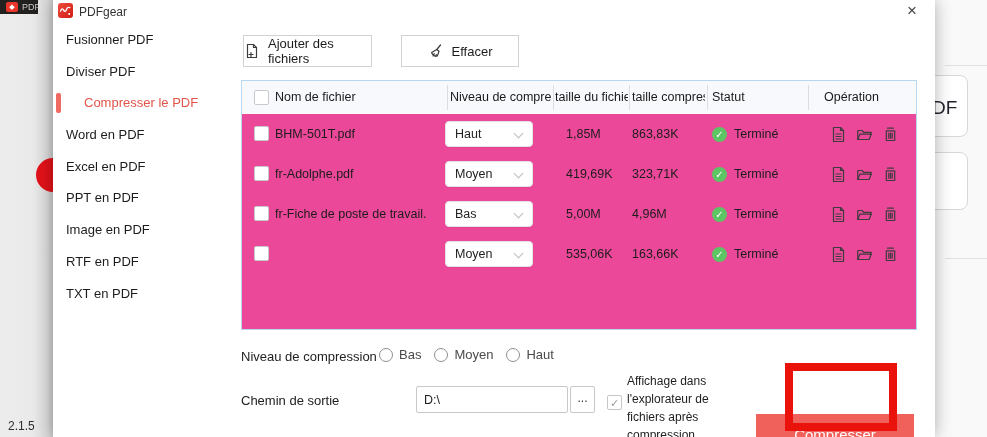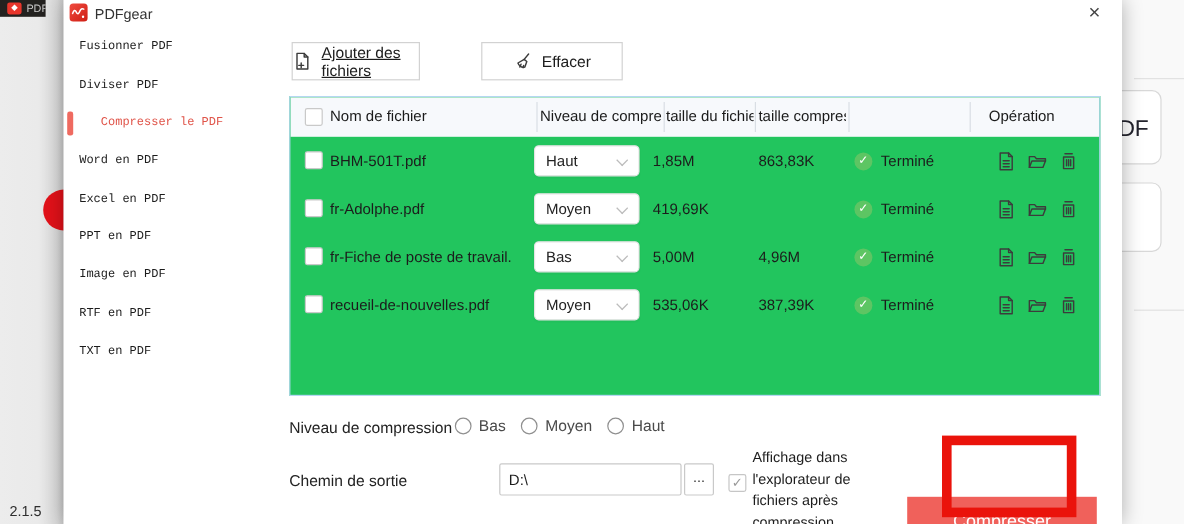--- a/index.html
+++ b/index.html
@@ -37,36 +37,36 @@
   .app-logo { position: absolute; left: 5px; top: 3px; width: 15px; height: 15px; border-radius: 3px;
               background: linear-gradient(135deg,#ef4b40,#cf1d13); }
   .app-logo svg { position:absolute; left:0; top:0; }
   .dialog-title { position: absolute; left: 26px; top: 5px; font-size: 12px; color: #333; }
   .close-btn { position: absolute; right: 12px; top: 0px; width: 22px; height: 22px; text-align: center;
                font-size: 17px; line-height: 22px; color: #444; cursor: pointer; }
 
   
   .sidebar { position: absolute; left: 0; top: 24px; width: 180px; }
   .side-item { position: relative; height: 31.7px; line-height: 31.7px; padding-left: 13px;
-               font-size: 10px; color: #1c1c1c; cursor: pointer; white-space: nowrap; font-family: Liberation Mono, monospace; }
+               font-size: 13px; color: #1c1c1c; cursor: pointer; white-space: nowrap; }
   .side-item.active { color: var(--active-item,#e05449); padding-left: 31px; }
   .side-item .active-bar { position: absolute; left: 3px; top: 6px; width: 5px; height: 20px;
                            background: var(--active-bar,#ef6a60); border-radius: 2px; }
 
   
   .tool-btn { position: absolute; top: 35px; height: 32px; background: #fff; border: 1px solid #d2d2d2;
               display: flex; align-items: center; justify-content: center; gap: 8px;
               font-size: 13px; color: #1c1c1c; cursor: pointer; }
-  .btn-add { left: 190px; width: 107px; text-decoration: underline; }
+  .btn-add { left: 190px; width: 129px; }
   .btn-clear { left: 348px; width: 118px; }
   .tool-btn svg { flex: 0 0 auto; }
 
   
   .table { position: absolute; left: 188px; top: 80px; width: 676px; height: 250px;
-           border: 1px solid var(--table-border,#b5d7f2); background: #22c55e; overflow: hidden; }
+           border: 1px solid var(--table-border,#b5d7f2); background: #ec4899; overflow: hidden; }
   .thead { position: relative; height: 33px; background: var(--header-bg,#f7f9fc); font-size: 12.5px; color: #1a1a1a; }
   .th { position: absolute; top: 0; line-height: 33px; white-space: nowrap; overflow: hidden; }
   .th-name { left: 33px; width: 168px; }
   .th-level { left: 208px; width: 101px; }
   .th-size { left: 313px; width: 73px; }
   .th-csize { left: 390px; width: 73px; }
   .th-status { left: 470px; width: 92px; }
   .th-op { left: 570px; width: 100px; margin-left: 12px; }
   .vsep { position: absolute; top: 4px; height: 25px; border-left: 1px solid #d9dee4; }
   .sep1 { left: 205px; } .sep2 { left: 311px; } .sep3 { left: 387px; } .sep4 { left: 465px; } .sep5 { left: 566px; }
@@ -75,21 +75,21 @@
               background: #fff; cursor: pointer; }
   .thead .checkbox { left: 12px; top: 9px; }
   .trow .checkbox { left: 12px; top: 12px; }
   .cell-name { position: absolute; left: 33px; top: 0; width: 168px; line-height: 40px;
                white-space: nowrap; overflow: hidden; }
   .dropdown { position: absolute; left: 203px; top: 7px; width: 88px; height: 26px; background: #fff;
               border: 1px solid #e4e4e4; border-radius: 4px; box-shadow: 0 1px 2px rgba(0,0,0,.04);
               font-size: 12.5px; color: #222; line-height: 24px; padding-left: 9px; cursor: pointer; }
   .chev { position: absolute; right: 10px; top: 8px; width: 7px; height: 7px;
           border-right: 1.4px solid #bcbcbc; border-bottom: 1.4px solid #bcbcbc; transform: rotate(45deg); }
-  .cell-size { position: absolute; left: 302px; top: 0; line-height: 40px; }
+  .cell-size { position: absolute; left: 324px; top: 0; line-height: 40px; }
   .cell-csize { position: absolute; left: 390px; top: 0; line-height: 40px; }
   .cell-status { position: absolute; left: 470px; top: 0; height: 40px; display: flex; align-items: center; gap: 7px; }
   .st-ic { width: 15px; height: 15px; border-radius: 50%; background: var(--status-green,#5dc563);
            color: #fff; font-size: 10px; line-height: 15px; text-align: center; }
   .ops { position: absolute; left: 588px; top: 0; height: 40px; display: flex; align-items: center; gap: 9px; }
   .op-btn { width: 17px; height: 17px; cursor: pointer; display: block; }
 
   
   .lvl-label { position: absolute; left: 188px; top: 349px; font-size: 13px; color: #222; }
   .radio-row { position: absolute; left: 326px; top: 347px; display: flex; gap: 13px; }
@@ -188,20 +188,21 @@
       <div class="thead">
         <span class="checkbox"></span>
         <span class="th th-name">Nom de fichier</span>
         <span class="vsep sep1"></span>
         <span class="th th-level">Niveau de compress</span>
         <span class="vsep sep2"></span>
         <span class="th th-size">taille du fichie</span>
         <span class="vsep sep3"></span>
         <span class="th th-csize">taille compres</span>
         <span class="vsep sep4"></span>
+        <span class="th th-status">Statut</span>
         <span class="vsep sep5"></span>
         <span class="th th-op">Opération</span>
       </div>
 
       <div class="trow">
         <span class="checkbox"></span>
         <span class="cell-name">BHM-501T.pdf</span>
         <span class="dropdown">
           <span>Haut</span>
           <span class="chev"></span>
@@ -231,20 +232,21 @@
       </div>
 
       <div class="trow">
         <span class="checkbox"></span>
         <span class="cell-name">fr-Adolphe.pdf</span>
         <span class="dropdown">
           <span>Moyen</span>
           <span class="chev"></span>
         </span>
         <span class="cell-size">419,69K</span>
+        <span class="cell-csize">323,71K</span>
         <span class="cell-status">
           <span class="st-ic">✓</span>
           <span>Terminé</span>
         </span>
         <span class="ops">
           <svg class="op-btn" viewBox="0 0 17 17">
               <path class="ln" d="M3.5 1.5 h7 l3 3 v11 h-10 z"></path>
               <path class="ln" d="M10.5 1.5 v3 h3"></path>
               <path class="ln" d="M6 8 h5 M6 10.5 h5 M6 13 h5"></path>
             </svg>
@@ -286,27 +288,26 @@
           <svg class="op-btn" viewBox="0 0 17 17">
               <path class="ln" d="M5.5 2.2 h6"></path>
               <path class="ln" d="M4.3 4.8 h8.4 v9.7 h-8.4 z"></path>
               <path class="ln" d="M6.8 7.2 v5 M8.5 7.2 v5 M10.2 7.2 v5"></path>
             </svg>
         </span>
       </div>
 
       <div class="trow">
         <span class="checkbox"></span>
-        <span class="cell-name">recueil-de-nouvelles.pdf</span>
         <span class="dropdown">
           <span>Moyen</span>
           <span class="chev"></span>
         </span>
         <span class="cell-size">535,06K</span>
-        <span class="cell-csize">387,39K</span>
+        <span class="cell-csize">163,66K</span>
         <span class="cell-status">
           <span class="st-ic">✓</span>
           <span>Terminé</span>
         </span>
         <span class="ops">
           <svg class="op-btn" viewBox="0 0 17 17">
               <path class="ln" d="M3.5 1.5 h7 l3 3 v11 h-10 z"></path>
               <path class="ln" d="M10.5 1.5 v3 h3"></path>
               <path class="ln" d="M6 8 h5 M6 10.5 h5 M6 13 h5"></path>
             </svg>

